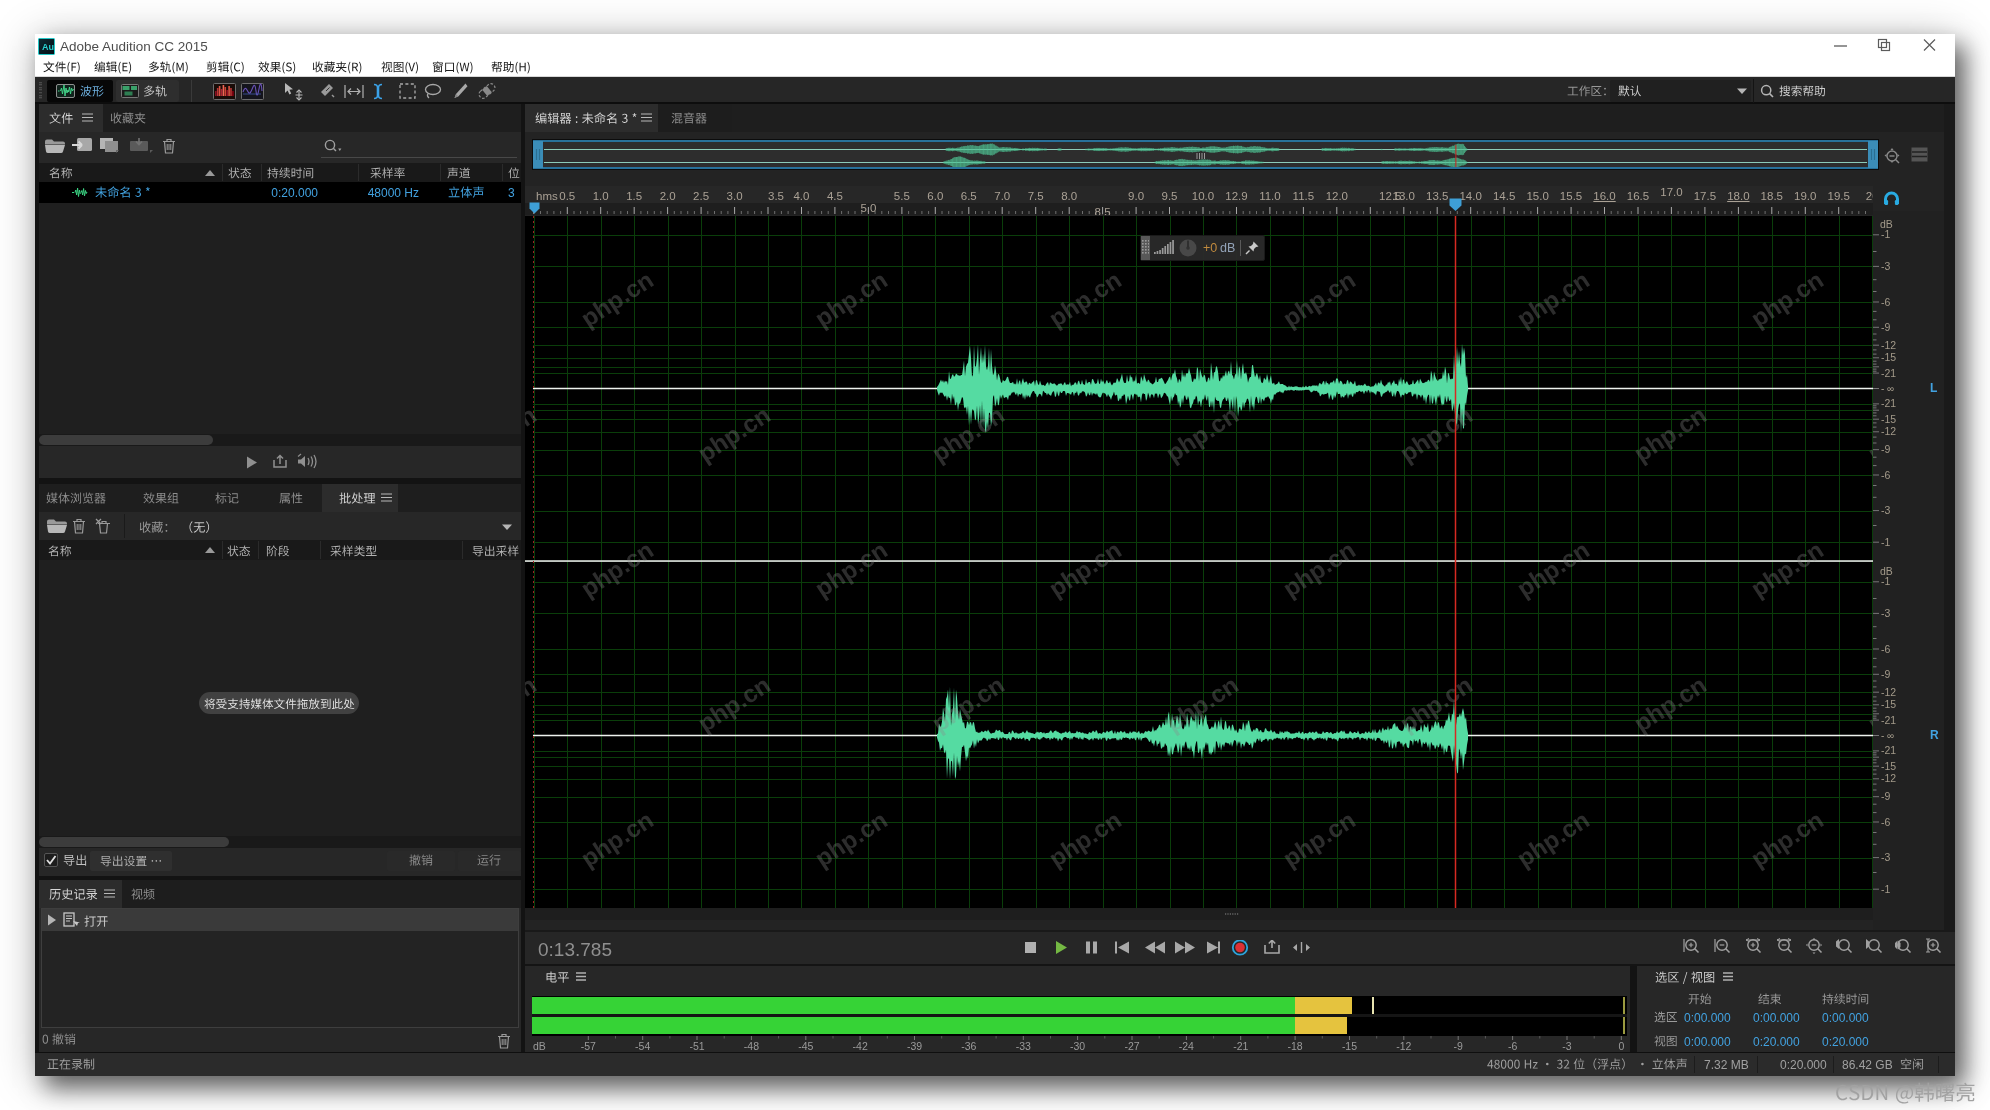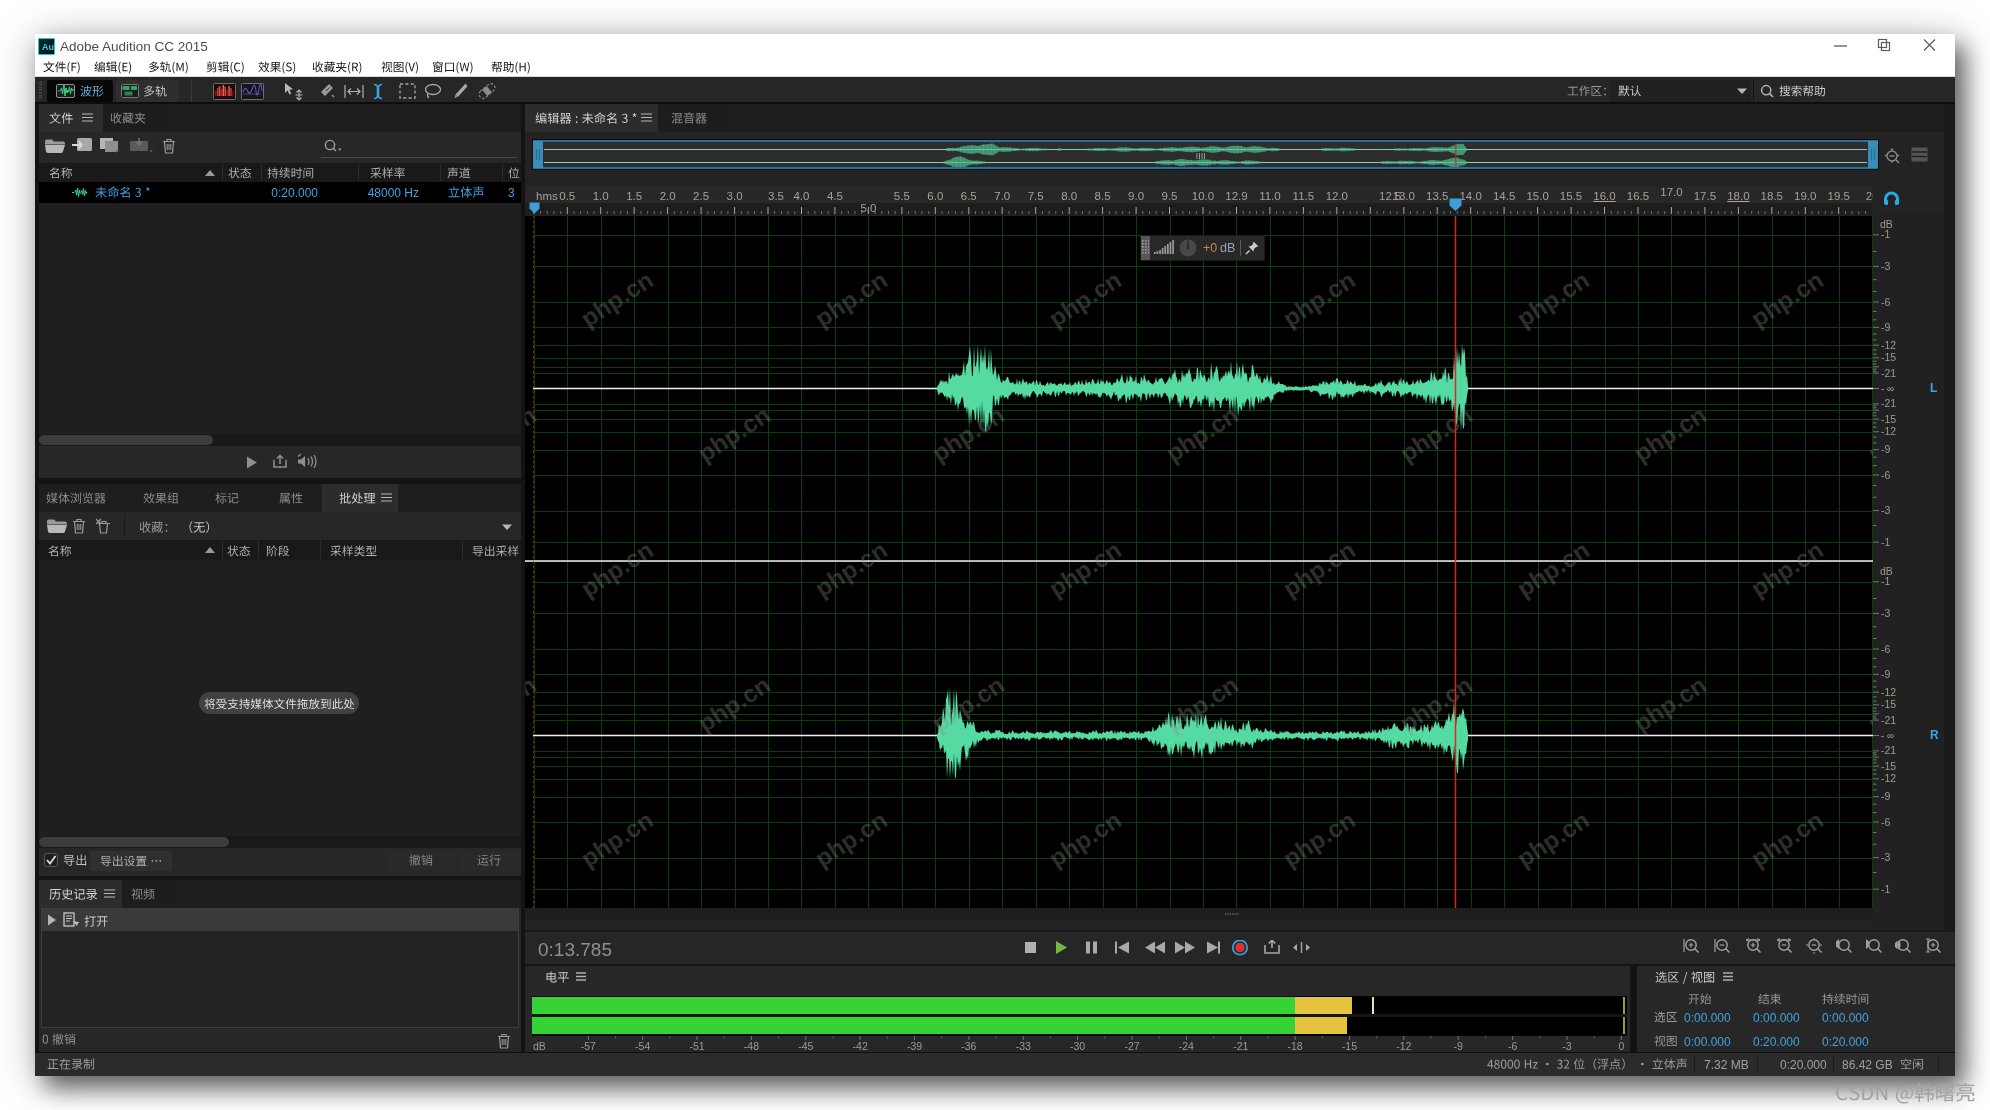--- a/index.html
+++ b/index.html
@@ -755,21 +755,21 @@
     <div style="position:absolute;left:243.02px;top:4px;transform:translateX(-50%);font:11.5px 'Liberation Sans';color:#aaa195;margin-left:8px;">3.5</div>
     <div style="position:absolute;left:276.48px;top:4px;transform:translateX(-50%);font:11.5px 'Liberation Sans';color:#aaa195;">4.0</div>
     <div style="position:absolute;left:309.94px;top:4px;transform:translateX(-50%);font:11.5px 'Liberation Sans';color:#aaa195;">4.5</div>
     <div style="position:absolute;left:343.4px;top:16px;transform:translateX(-50%);font:11.5px 'Liberation Sans';color:#aaa195;">5.0</div>
     <div style="position:absolute;left:376.86px;top:4px;transform:translateX(-50%);font:11.5px 'Liberation Sans';color:#aaa195;">5.5</div>
     <div style="position:absolute;left:410.32px;top:4px;transform:translateX(-50%);font:11.5px 'Liberation Sans';color:#aaa195;">6.0</div>
     <div style="position:absolute;left:443.78px;top:4px;transform:translateX(-50%);font:11.5px 'Liberation Sans';color:#aaa195;">6.5</div>
     <div style="position:absolute;left:477.24px;top:4px;transform:translateX(-50%);font:11.5px 'Liberation Sans';color:#aaa195;">7.0</div>
     <div style="position:absolute;left:510.7px;top:4px;transform:translateX(-50%);font:11.5px 'Liberation Sans';color:#aaa195;">7.5</div>
     <div style="position:absolute;left:544.16px;top:4px;transform:translateX(-50%);font:11.5px 'Liberation Sans';color:#aaa195;">8.0</div>
-    <div style="position:absolute;left:577.62px;top:4px;transform:translateX(-50%);font:11.5px 'Liberation Sans';color:#aaa195;">8.5</div>
+    <div style="position:absolute;left:577.62px;top:20px;transform:translateX(-50%);font:11.5px 'Liberation Sans';color:#aaa195;">8.5</div>
     <div style="position:absolute;left:611.08px;top:4px;transform:translateX(-50%);font:11.5px 'Liberation Sans';color:#aaa195;">9.0</div>
     <div style="position:absolute;left:644.54px;top:4px;transform:translateX(-50%);font:11.5px 'Liberation Sans';color:#aaa195;">9.5</div>
     <div style="position:absolute;left:678px;top:4px;transform:translateX(-50%);font:11.5px 'Liberation Sans';color:#aaa195;">10.0</div>
     <div style="position:absolute;left:711.46px;top:4px;transform:translateX(-50%);font:11.5px 'Liberation Sans';color:#aaa195;">12.9</div>
     <div style="position:absolute;left:744.92px;top:4px;transform:translateX(-50%);font:11.5px 'Liberation Sans';color:#aaa195;">11.0</div>
     <div style="position:absolute;left:778.38px;top:4px;transform:translateX(-50%);font:11.5px 'Liberation Sans';color:#aaa195;">11.5</div>
     <div style="position:absolute;left:811.84px;top:4px;transform:translateX(-50%);font:11.5px 'Liberation Sans';color:#aaa195;">12.0</div>
     <div style="position:absolute;left:845.3px;top:4px;transform:translateX(-50%);font:11.5px 'Liberation Sans';color:#aaa195;margin-left:20px;">12.5</div>
     <div style="position:absolute;left:878.76px;top:4px;transform:translateX(-50%);font:11.5px 'Liberation Sans';color:#aaa195;">13.0</div>
     <div style="position:absolute;left:912.22px;top:4px;transform:translateX(-50%);font:11.5px 'Liberation Sans';color:#aaa195;">13.5</div>

